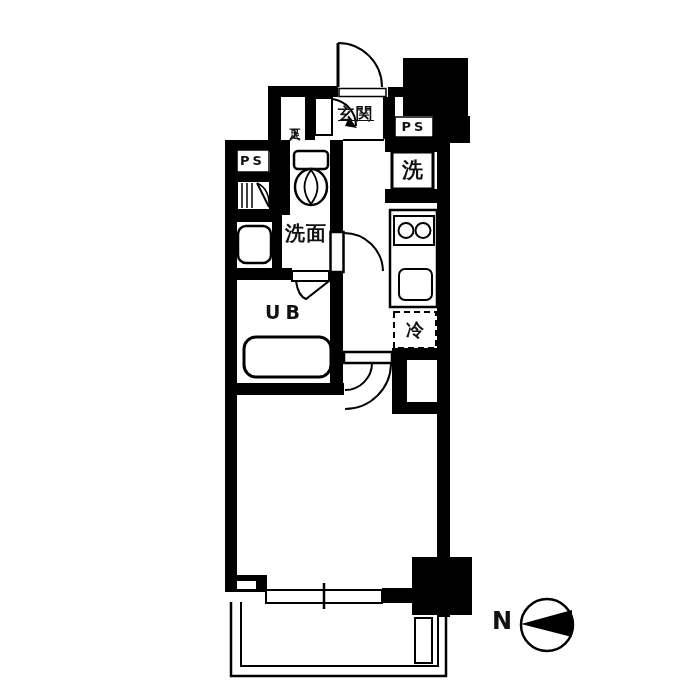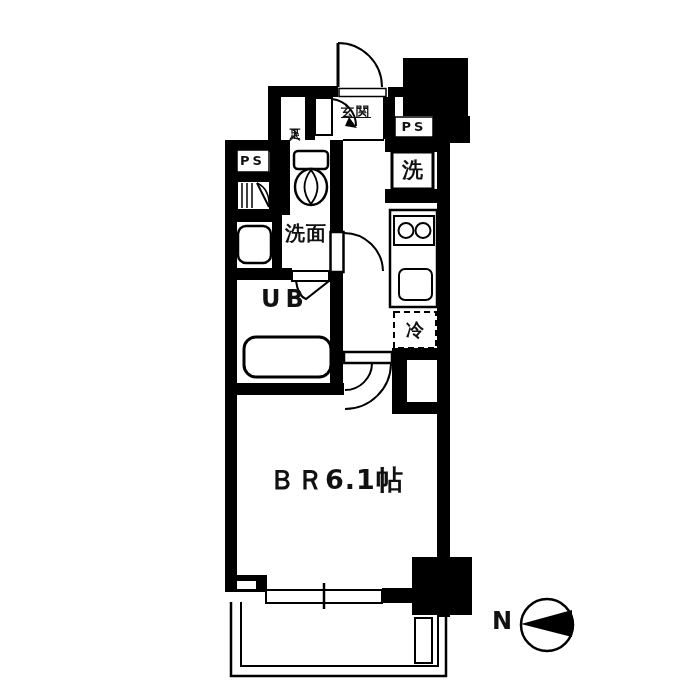--- a/index.html
+++ b/index.html
@@ -23,32 +23,32 @@
     top: 0;
   }
   .lbl {
     position: absolute;
     color: #111111;
     font-weight: 600;
     text-align: center;
     white-space: nowrap;
     line-height: 1.1;
   }
-  .lbl-genkan   { left: 328px; top: 105px; width: 56px;  font-size: 13px; letter-spacing: 2px; text-decoration: underline; }
+  .lbl-genkan   { left: 328px; top: 105px; width: 56px;  font-size: 16px; letter-spacing: 2px; text-decoration: underline; }
   .lbl-shoe     { left: 284px; top: 96px;  width: 16px; height: 48px;
                   font-size: 11px; writing-mode: vertical-rl; text-orientation: upright;
                   letter-spacing: 0px; font-weight: 600; }
   .lbl-ps-top   { left: 395px; top: 117px; width: 38px; height: 20px; font-size: 13px;
                   line-height: 20px; letter-spacing: 3px; font-weight: 700; }
   .lbl-ps-left  { left: 236px; top: 150px; width: 33px; height: 22px; font-size: 13px;
                   line-height: 22px; letter-spacing: 3px; font-weight: 700; }
   .lbl-sen      { left: 392px; top: 152px; width: 41px; height: 37px; font-size: 21px;
                   line-height: 37px; }
   .lbl-senmen   { left: 279px; top: 222px; width: 54px; font-size: 20px; letter-spacing: 1px; }
-  .lbl-ub       { left: 254px; top: 286px; width: 62px; font-size: 24px; letter-spacing: 5px; text-align: center; }
+  .lbl-ub       { left: 254px; top: 302px; width: 62px; font-size: 19px; letter-spacing: 5px; text-align: center; }
   .lbl-rei      { left: 394px; top: 312px; width: 42px; height: 36px; font-size: 18px;
                   line-height: 36px; }
   .lbl-br       { left: 235px; top: 465px; width: 203px; font-size: 27px; letter-spacing: 1px; }
   .lbl-north    { left: 488px; top: 608px; width: 28px; font-size: 24px; font-weight: 600; }
 </style>
 </head>
 <body style="background: rgb(255, 255, 255);">
 
 <div id="stage">
 
@@ -152,15 +152,14 @@
   </svg>
 
   <div class="lbl lbl-genkan">玄関</div>
   <div class="lbl lbl-shoe">下足入</div>
   <div class="lbl lbl-ps-top">PS</div>
   <div class="lbl lbl-ps-left">PS</div>
   <div class="lbl lbl-sen">洗</div>
   <div class="lbl lbl-senmen">洗面</div>
   <div class="lbl lbl-ub">UB</div>
   <div class="lbl lbl-rei">冷</div>
-  <div class="lbl lbl-br">ＢＲ6.1帖</div>
   <div class="lbl lbl-north">N</div>
 </div>
 
 </body></html>

